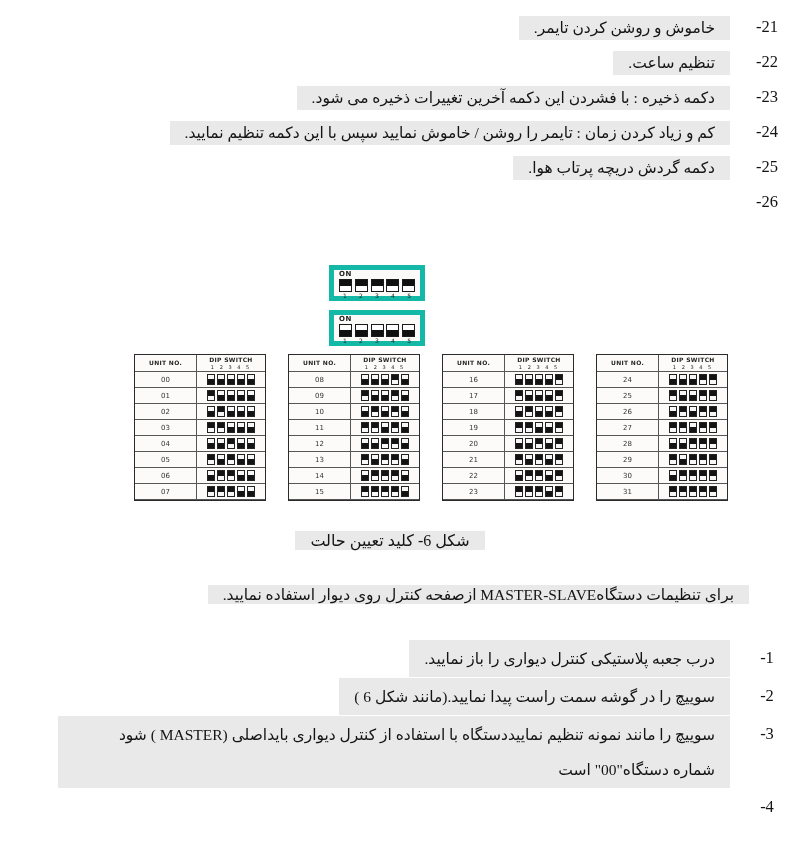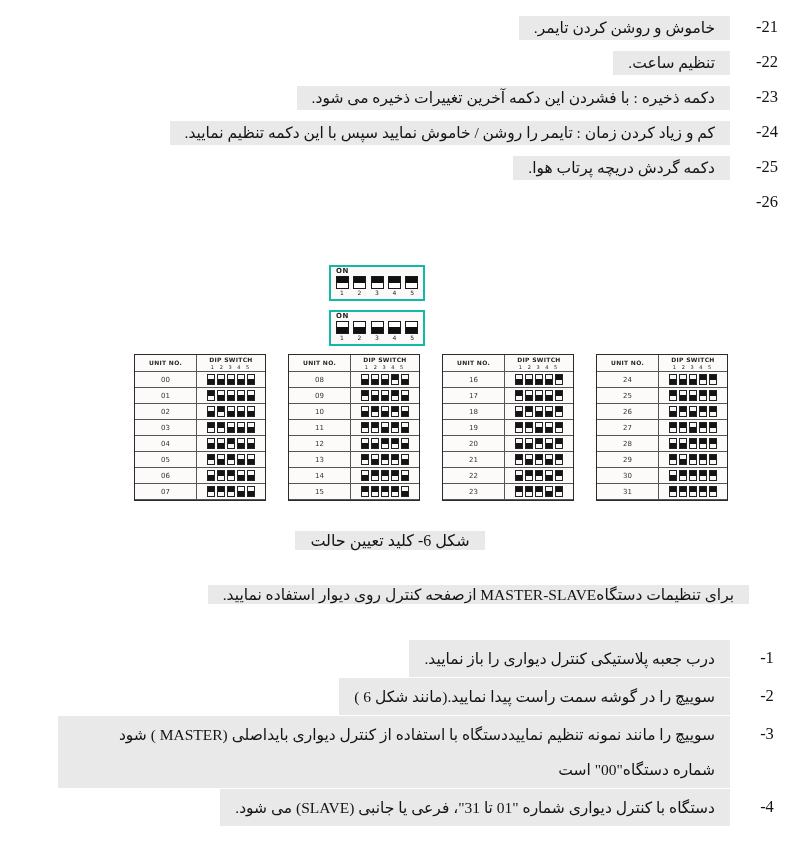--- a/index.html
+++ b/index.html
@@ -18,21 +18,21 @@
   .item .num{
     flex:0 0 46px;direction:ltr;text-align:center;font-size:16.5px;
     margin-left:14px;white-space:nowrap;
   }
   .item .txt{font-size:15.5px;}
   .hl{background:#e9e9e9;box-decoration-break:clone;-webkit-box-decoration-break:clone;padding:1px 15px;}
 
   
   .figure{margin-top:52px;display:flex;flex-direction:column;align-items:center;direction:ltr;}
   .demo-stack{display:flex;flex-direction:column;gap:9px;transform:translateX(-24px);filter:blur(.3px);}
-  .dip-demo{box-sizing:border-box;width:96px;height:36px;border:2px solid #14b8a6;padding:1px 5px 0;background:#fbfaf8;}
+  .dip-demo{box-sizing:border-box;width:96px;height:36px;border:5px solid #14b8a6;padding:1px 5px 0;background:#fbfaf8;}
   .on-label{font-family:"DejaVu Sans",sans-serif;font-size:7px;font-weight:700;line-height:7px;color:#222;letter-spacing:.5px;}
   .sw-row{display:flex;justify-content:space-between;margin-top:1px;}
   .demo-sw{width:13px;height:13px;border:1.5px solid #1a1a1a;box-sizing:border-box;background:#fff;}
   .demo-sw.up{background:linear-gradient(to bottom,#101010 0 58%,#ffffff 58%);}
   .demo-sw.down{background:linear-gradient(to bottom,#ffffff 0 42%,#101010 42%);}
   .pin-row{display:flex;justify-content:space-between;padding:0 4px;margin-top:1px;
     font-family:"DejaVu Sans",sans-serif;font-size:6px;line-height:6px;color:#222;}
 
   .dip-table{display:flex;gap:22px;margin-top:8px;transform:translateX(30px);filter:blur(.35px);}
   .tgroup{display:grid;grid-template-columns:62px 68px;border:1.5px solid #2b2b2b;background:#fcfbf9;}
@@ -422,17 +422,16 @@
       <div class="item">
         <span class="num">-2</span>
         <span class="txt hl">سوییچ را در گوشه سمت راست پیدا نمایید.(مانند شکل 6 )</span>
       </div>
       <div class="item">
         <span class="num">-3</span>
         <span class="txt hl">سوییچ را مانند نمونه تنظیم نماییددستگاه با استفاده از کنترل دیواری بایداصلی (MASTER ) شود شماره دستگاه"00" است</span>
       </div>
       <div class="item">
         <span class="num">-4</span>
-        <span class="txt hl">دستگاه با کنترل دیواری شماره "01 تا 31"، فرعی یا جانبی (SLAVE) می شود.</span>
       </div>
     </div>
 
 </div>
 
 </body></html>

